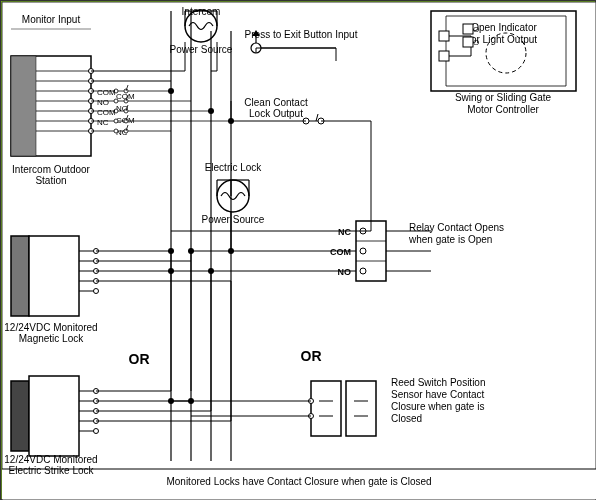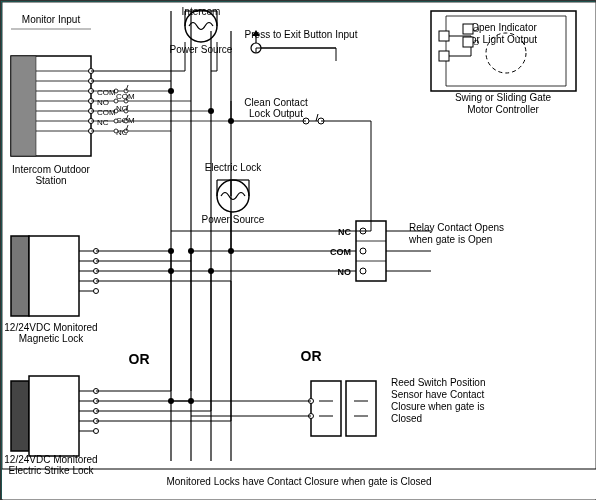--- a/index.html
+++ b/index.html
@@ -9,21 +9,21 @@
       background: #fff;
       font-family: Arial, sans-serif;
       font-size: 11px;
       overflow: hidden;
       position: relative;
     }
     .diagram-container {
       width: 596px;
       height: 500px;
       position: relative;
-      background: #0f766e;
+      background: #84cc16;
       border: 1px solid #333;
     }
     svg {
       position: absolute;
       top: 0; left: 0;
       width: 596px;
       height: 500px;
     }
   </style>
 </head>

